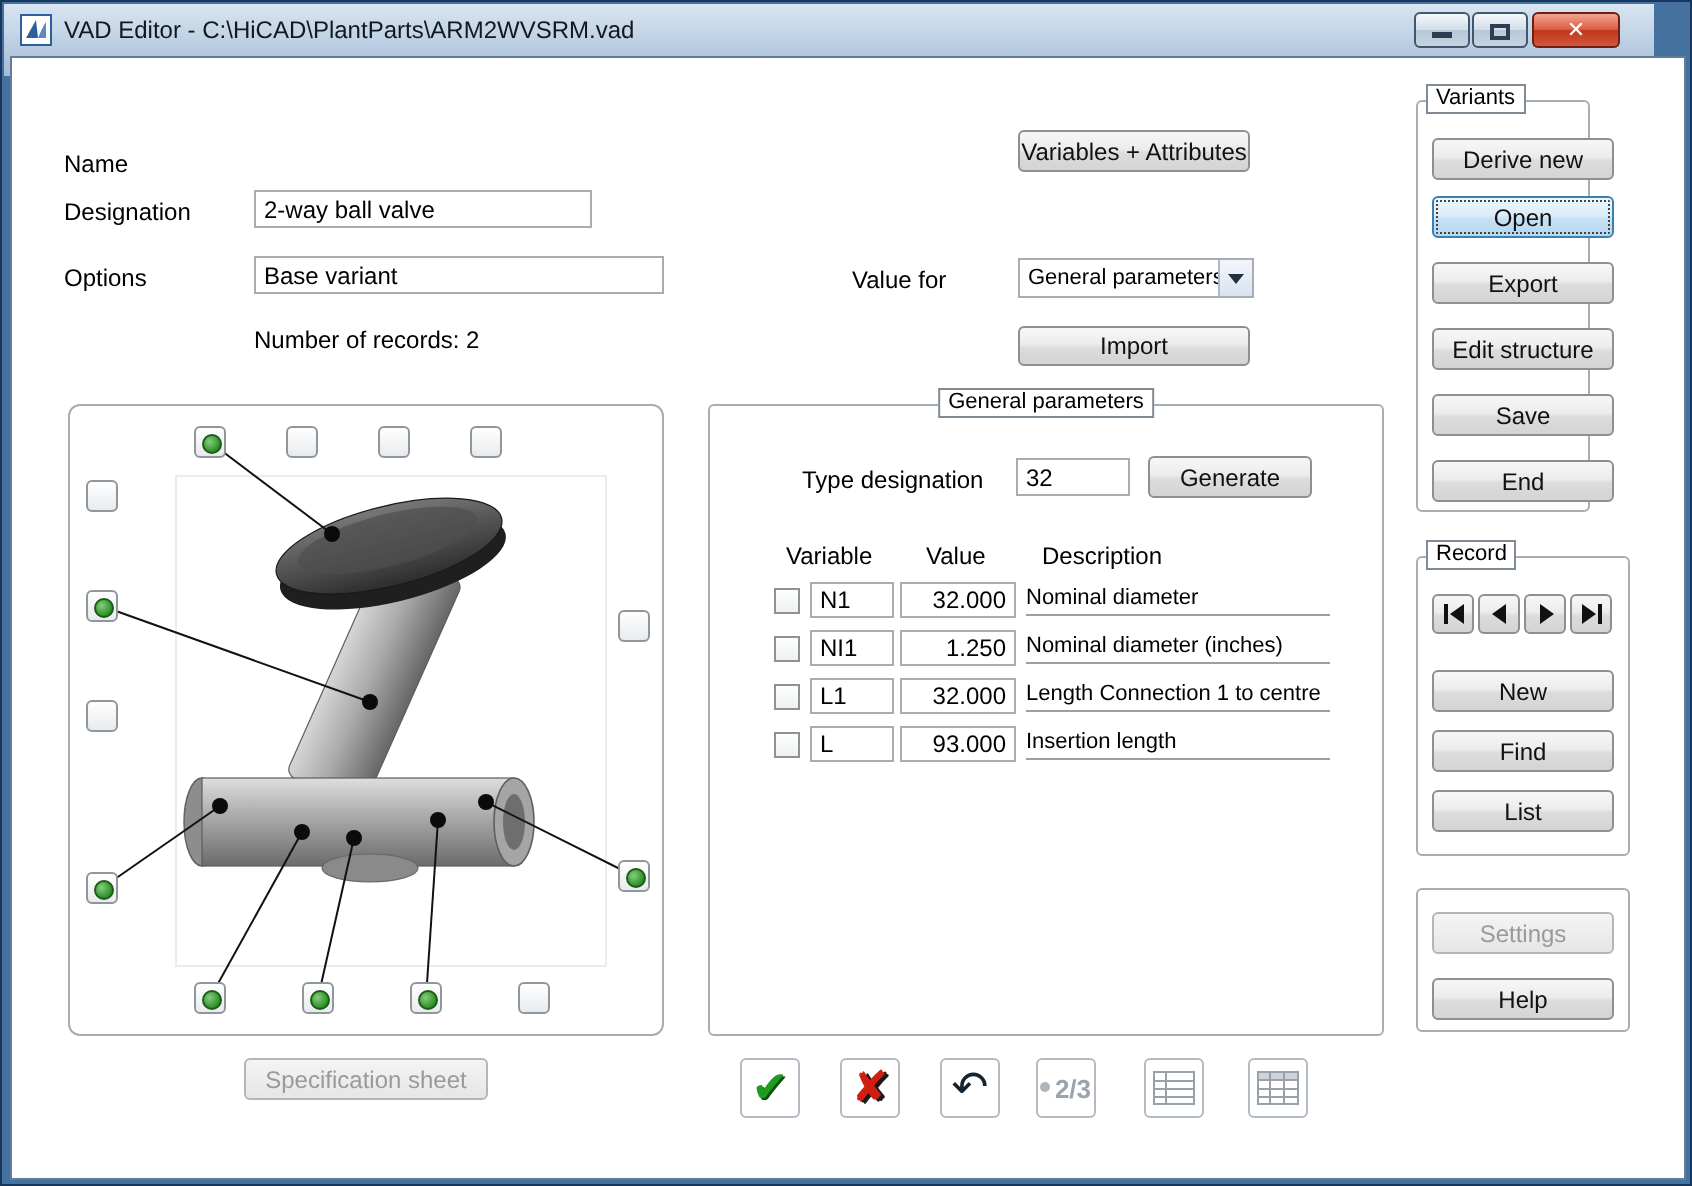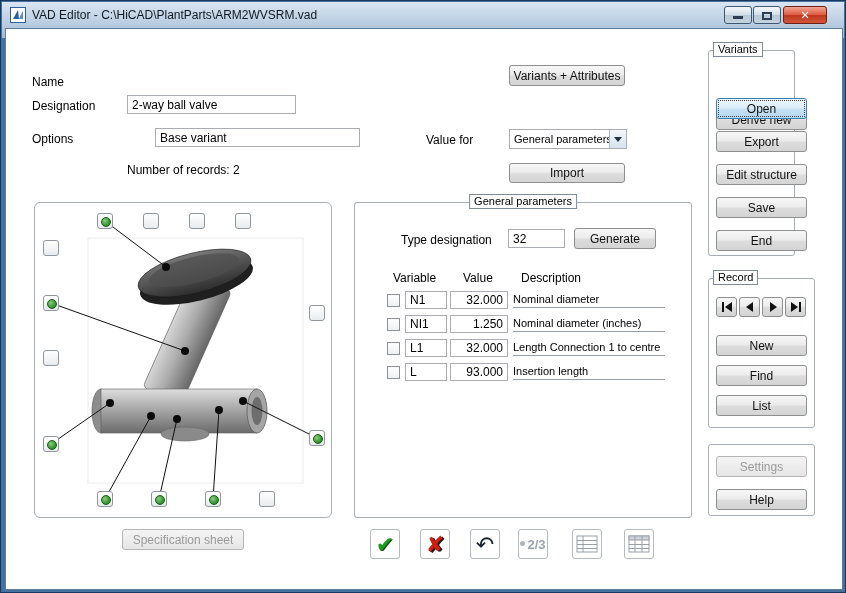--- a/index.html
+++ b/index.html
@@ -1,18 +1,18 @@
 <!DOCTYPE html>
 <html><head>
 <meta charset="utf-8">
 <style>
   * { margin:0; padding:0; box-sizing:border-box; }
   body { font-family:"Liberation Sans", sans-serif; background:#555; -webkit-font-smoothing:antialiased; }
   .window { position:relative; width:846px; height:593px; background:#44719e; border:1px solid #17375e; overflow:hidden; }
-  .titlebar { position:absolute; left:1px; top:1px; right:1px; height:36px;
+  .titlebar { position:absolute; left:1px; top:1px; right:18px; height:36px;
     background:linear-gradient(180deg,#d9e5f1,#bccfe2 55%,#a4bbd3); }
   .app-icon { position:absolute; left:8px; top:5px; width:16px; height:16px; }
   .title-text { position:absolute; left:30px; top:6px; font-size:12px; color:#101820; white-space:nowrap; }
   .winbtn { position:absolute; top:4px; height:18px; border:1px solid #40586f; border-radius:3px; }
   .winbtn.min { right:92px; width:28px; background:linear-gradient(180deg,#f4f8fb,#d2dde8 50%,#b6c7d7 50%,#c6d4e1); }
   .winbtn.max { right:63px; width:28px; background:linear-gradient(180deg,#f4f8fb,#d2dde8 50%,#b6c7d7 50%,#c6d4e1); }
   .winbtn.close { right:17px; width:44px; background:linear-gradient(180deg,#f2a493,#dd5c42 48%,#bf371e 52%,#d2573a); border-color:#6e2014; }
   .glyph-min { position:absolute; left:50%; bottom:4px; width:10px; height:3px; margin-left:-5px; background:#2c3e52; }
   .glyph-max { position:absolute; left:50%; top:5px; width:10px; height:8px; margin-left:-5px; border:2px solid #2c3e52; background:transparent; }
   .glyph-close { position:absolute; left:50%; top:50%; transform:translate(-50%,-50%); color:#fff; font-size:11px; font-weight:bold; font-family:"DejaVu Sans",sans-serif; }
@@ -84,36 +84,36 @@
         <span class="glyph-close">✕</span>
       </span>
   </div>
 
   <div class="client">
 
     <span class="lbl" style="left:26px; top:46px;">Name</span>
     <span class="lbl" style="left:26px; top:70px;">Designation</span>
     <input class="tbox" style="left: 121px; top: 66px; width: 169px;" value="2-way ball valve">
     <span class="lbl" style="left:26px; top:103px;">Options</span>
-    <input class="tbox" style="left: 121px; top: 99px; width: 205px; margin-left: 28px;" value="Base variant">
+    <input class="tbox" style="left: 121px; top: 99px; width: 205px;" value="Base variant">
     <span class="lbl" style="left:121px; top:134px;">Number of records: 2</span>
 
-    <button class="btn" style="left:503px; top:36px; width:116px; height:21px;">Variants + Attributes</button>
+    <button class="btn" style="left:503px; top:36px; width:116px; height:21px;">Variables + Attributes</button>
     <span class="lbl" style="left:420px; top:104px;">Value for</span>
     <div class="dd" style="left:503px; top:100px;">
       <span class="dd-text">General parameters</span>
       <span class="dd-btn">
           <span class="dd-arrow"></span>
         </span>
     </div>
     <button class="btn" style="left:503px; top:134px; width:116px; height:20px;">Import</button>
 
     <div class="group" style="left:702px; top:21px; width:87px; height:206px;">
       <span class="gcap left">Variants</span>
-      <button class="btn" style="left:7px; top:18px;  width:91px; height:21px;margin-top:40px;">Derive new</button>
+      <button class="btn" style="left:7px; top:18px;  width:91px; height:21px;">Derive new</button>
       <button class="btn default" style="left:7px; top:47px;  width:91px; height:21px;">Open</button>
       <button class="btn" style="left:7px; top:80px;  width:91px; height:21px;">Export</button>
       <button class="btn" style="left:7px; top:113px; width:91px; height:21px;">Edit structure</button>
       <button class="btn" style="left:7px; top:146px; width:91px; height:21px;">Save</button>
       <button class="btn" style="left:7px; top:179px; width:91px; height:21px;">End</button>
     </div>
 
     <div class="group" style="left:702px; top:415px; width:107px; height:72px;">
       <button class="btn disabled" style="left:7px; top:11px; width:91px; height:21px;">Settings</button>
       <button class="btn" style="left:7px; top:44px; width:91px; height:21px;">Help</button>

